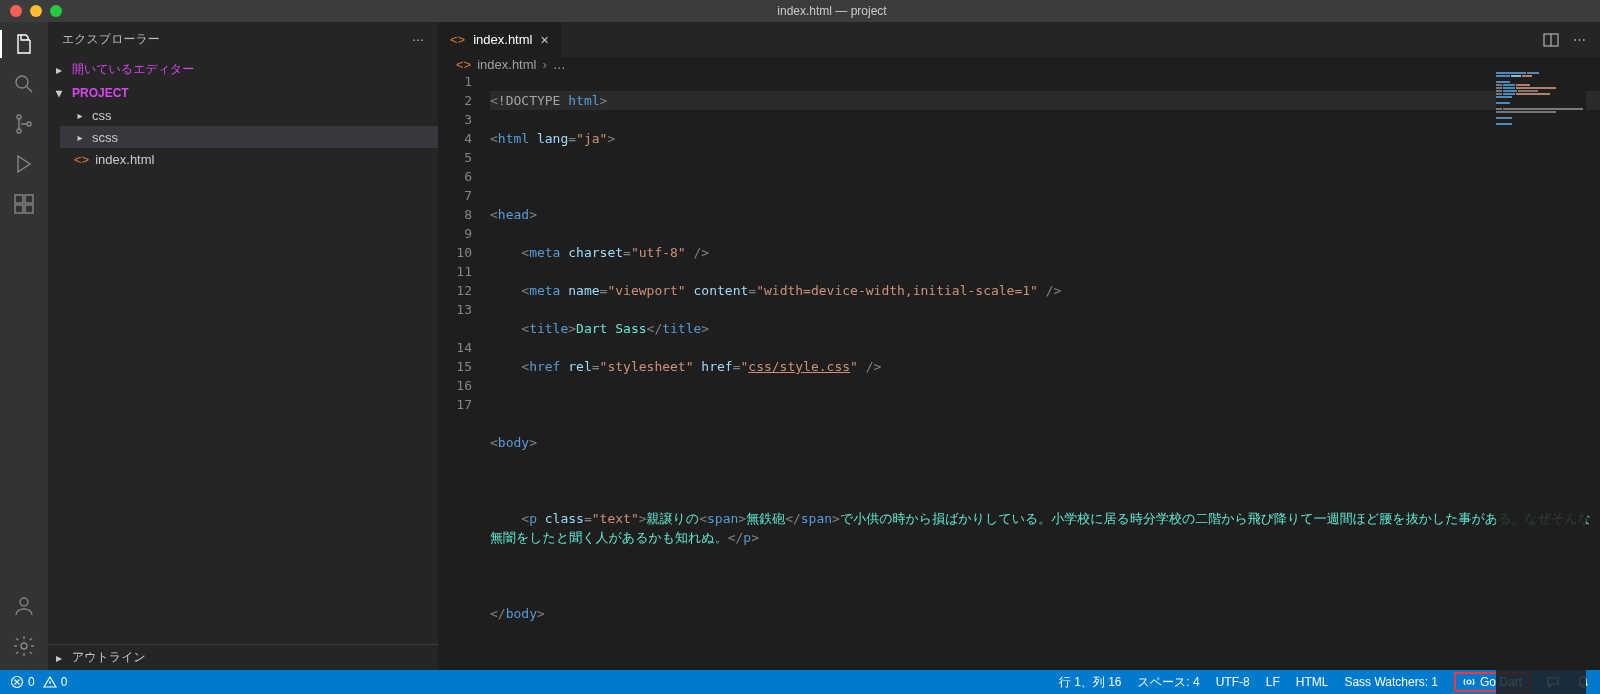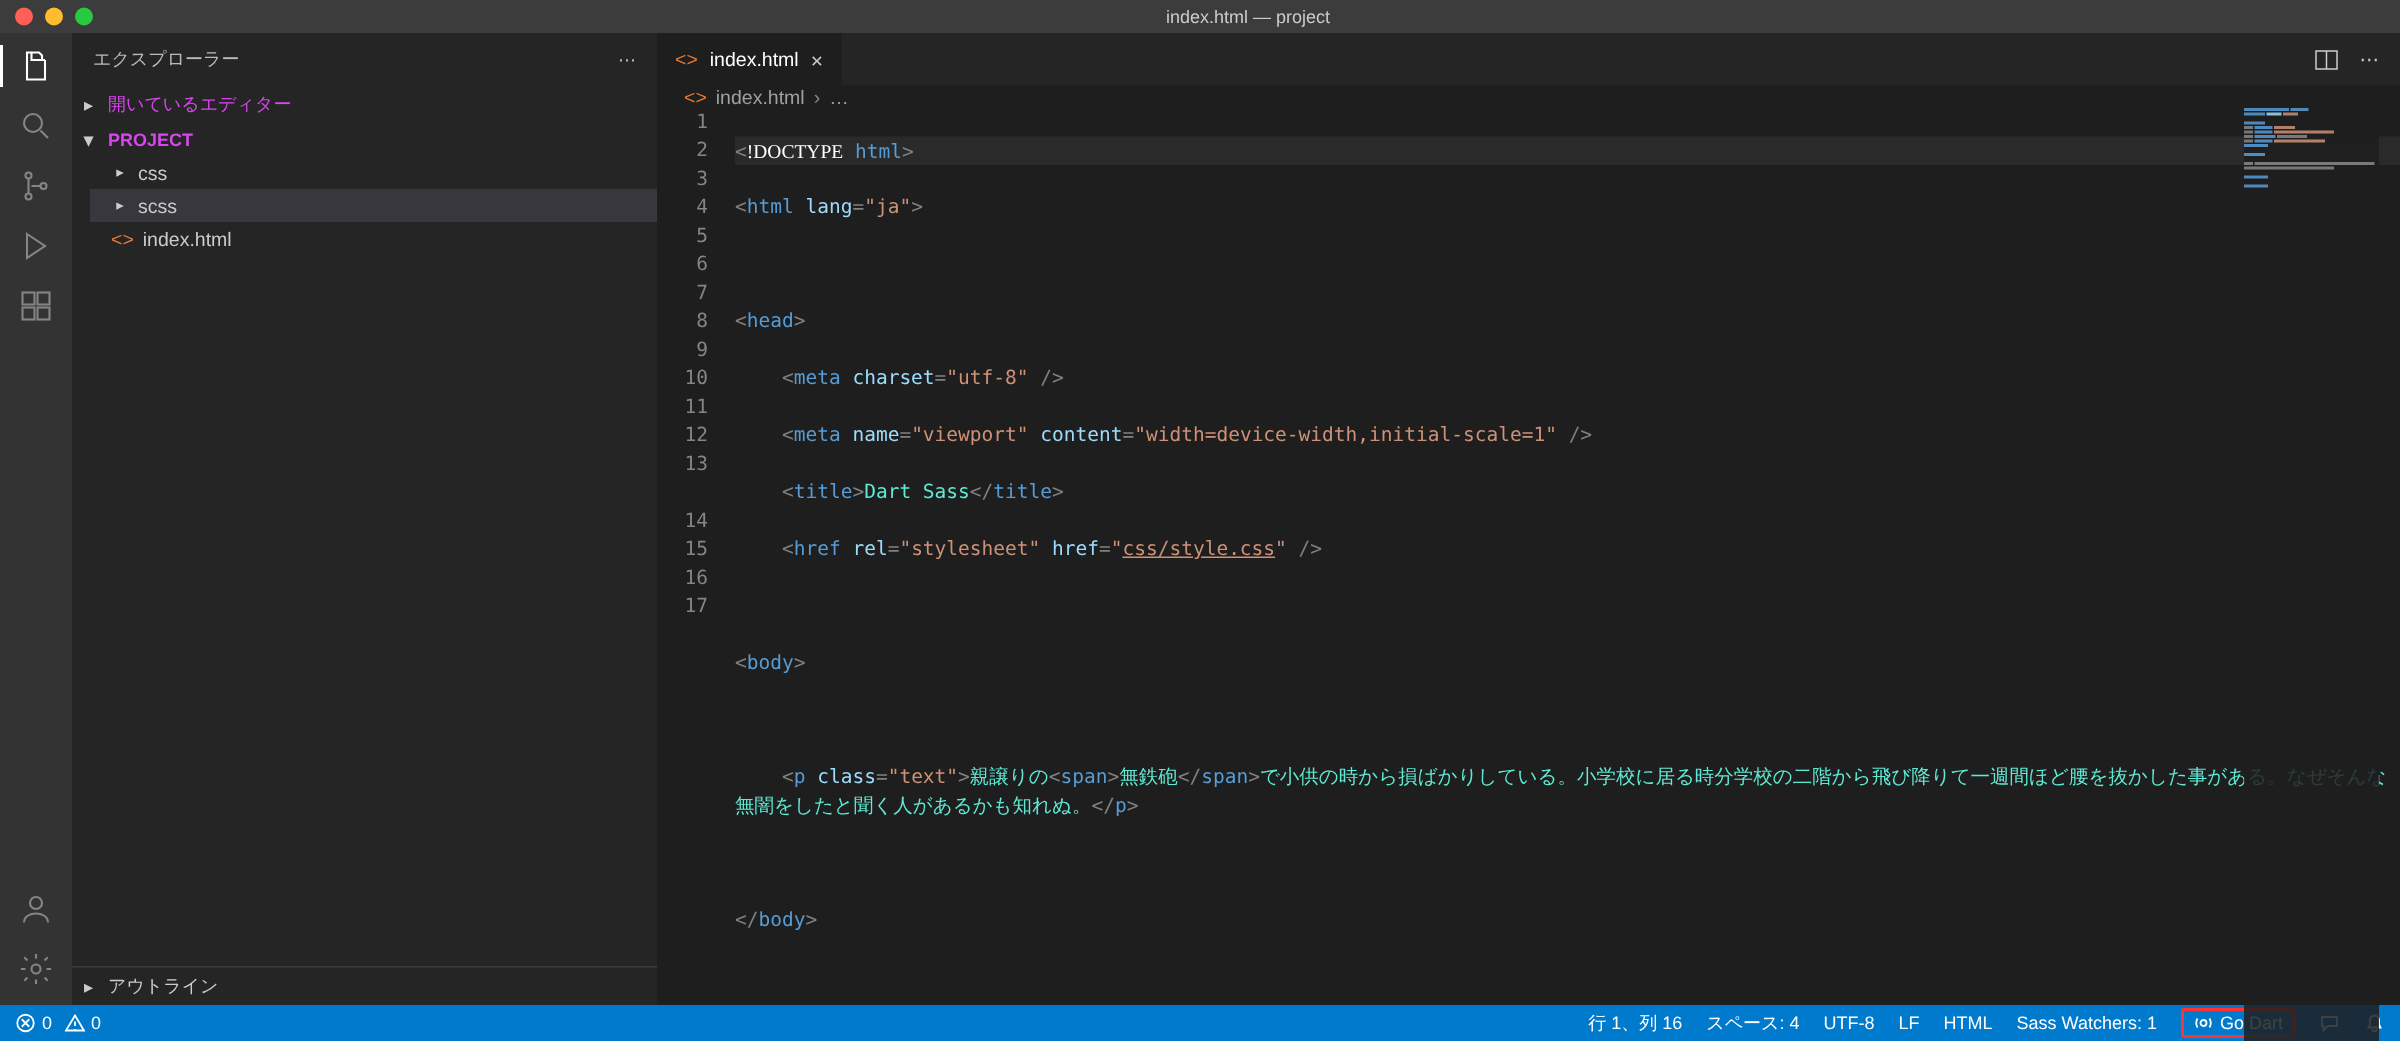--- a/index.html
+++ b/index.html
@@ -67,21 +67,21 @@
 .code-area { flex:1; display:flex; font-family:Menlo,Consolas,monospace; font-size:13px; line-height:19px; position:relative; }
 .gutter {
   width: 52px; text-align:right; color:#858585; padding-right:18px; user-select:none;
 }
 .gutter div { height:19px; }
 .code { flex:1; color:#d4d4d4; white-space:pre; position:relative; }
 .code .line { height:19px; }
 .code .line.wrapped { height:38px; white-space:pre-wrap; word-break:break-all; }
 .code .line.hl { background:#2a2a2a; }
 .tok-br { color:#808080; }
-.tok-doc { color:#ffffff;font-family:Liberation Serif, serif; }
+.tok-doc { color:#a3a3a3; }
 .tok-tag { color:#569cd6; }
 .tok-attr { color:#9cdcfe; }
 .tok-str { color:#ce9178; }
 .tok-link { color:#ce9178; text-decoration:underline; }
 .tok-txt { color:#5eead4; }
 .minimap {
   position:absolute; right:14px; top:0; width:90px; height:100%; background:#1e1e1e;
   opacity:0.85;
 }
 .minimap .mm-line { height:2px; margin-bottom:1px; display:flex; gap:1px; }

